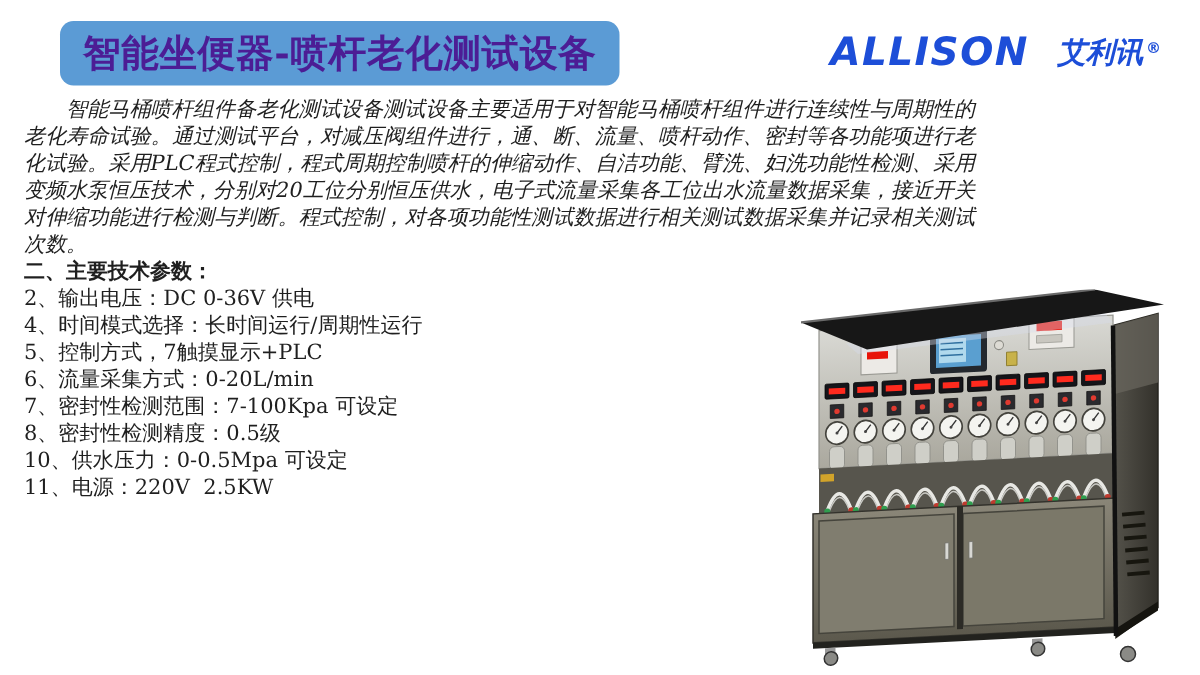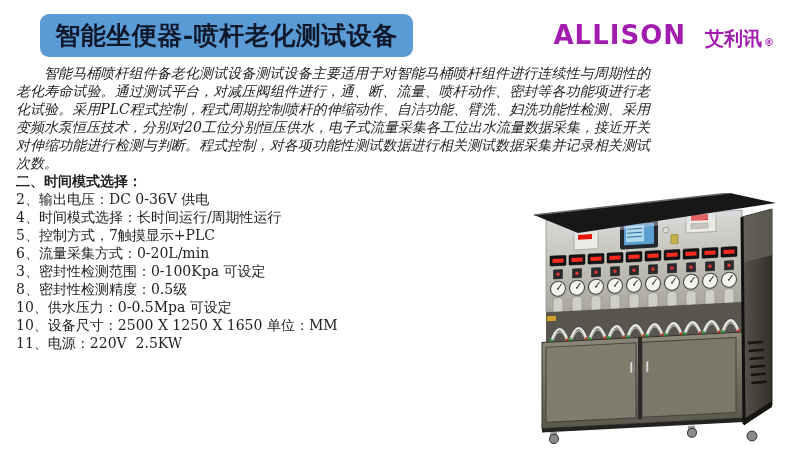--- a/index.html
+++ b/index.html
@@ -7,28 +7,28 @@
     position:relative; width:800px; height:450px; background:#ffffff;
     overflow:hidden; color:#1f1f1f;
     font-family:"DejaVu Serif","Liberation Serif",serif;
   }
   .title-box {
     position:absolute; left:40px; top:14px; width:373px; height:43px;
     background:#5B9BD5; border-radius:9px;
     display:flex; align-items:center; justify-content:center;
   }
   .title-text {
-    font-size:25px; font-weight:bold; color:#0f172a; letter-spacing:0.5px;
+    font-size:25px; font-weight:bold; color:#4c1d95; letter-spacing:0.5px;
     white-space:nowrap;
   }
   .logo {
     position:absolute; right:26px; top:22px;
-    display:flex; align-items:flex-end;
+    display:flex; align-items:center;
     font-family:"DejaVu Sans","Liberation Sans",sans-serif;
-    color:#a21caf; font-weight:bold; line-height:1;
+    color:#1d4ed8; font-weight:bold; line-height:1;font-style:italic;
   }
   .logo-en { font-size:26px; letter-spacing:1px; }
   .logo-cn { font-size:19px; margin-left:19px; margin-top:1px; }
   .logo-reg { font-size:10px; margin-left:2px; margin-top:-4px; }
   .content {
     position:absolute; left:16px; top:64px; width:776px;
     font-size:14px; line-height:18px;
   }
   .sec-heading { font-weight:bold; white-space:pre-wrap; }
   .para {
@@ -52,30 +52,29 @@
   </div>
 
   <div class="logo">
     <span class="logo-en">ALLISON</span>
     <span class="logo-cn">艾利讯</span>
     <span class="logo-reg">®</span>
   </div>
 
   <div class="content">
     <p class="para">智能马桶喷杆组件备老化测试设备测试设备主要适用于对智能马桶喷杆组件进行连续性与周期性的老化寿命试验。通过测试平台，对减压阀组件进行，通、断、流量、喷杆动作、密封等各功能项进行老化试验。采用PLC程式控制，程式周期控制喷杆的伸缩动作、自洁功能、臂洗、妇洗功能性检测、采用变频水泵恒压技术，分别对20工位分别恒压供水，电子式流量采集各工位出水流量数据采集，接近开关对伸缩功能进行检测与判断。程式控制，对各项功能性测试数据进行相关测试数据采集并记录相关测试次数。</p>
-    <div class="sec-heading">二、时间模式选择：</div>
+    <div class="sec-heading">二、主要技术参数：</div>
     <ul class="spec-list">
       <li>2、输出电压：DC 0-36V 供电</li>
       <li>4、时间模式选择：长时间运行/周期性运行</li>
       <li>5、控制方式，7触摸显示+PLC</li>
       <li>6、流量采集方式：0-20L/min</li>
-      <li>3、密封性检测范围：0-100Kpa 可设定</li>
+      <li>7、密封性检测范围：7-100Kpa 可设定</li>
       <li>8、密封性检测精度：0.5级</li>
       <li>10、供水压力：0-0.5Mpa 可设定</li>
-      <li>10、设备尺寸：2500 X 1250 X 1650 单位：MM</li>
       <li>11、电源：220V  2.5KW</li>
     </ul>
   </div>
 
   <svg class="machine" viewBox="0 0 242 256" xmlns="http://www.w3.org/2000/svg">
     <defs>
       <linearGradient id="panelGrad" x1="0" y1="0" x2="0" y2="1">
         <stop offset="0" stop-color="#d9d9d4"></stop>
           <stop offset="1" stop-color="#aaa89e"></stop>
       </linearGradient>

